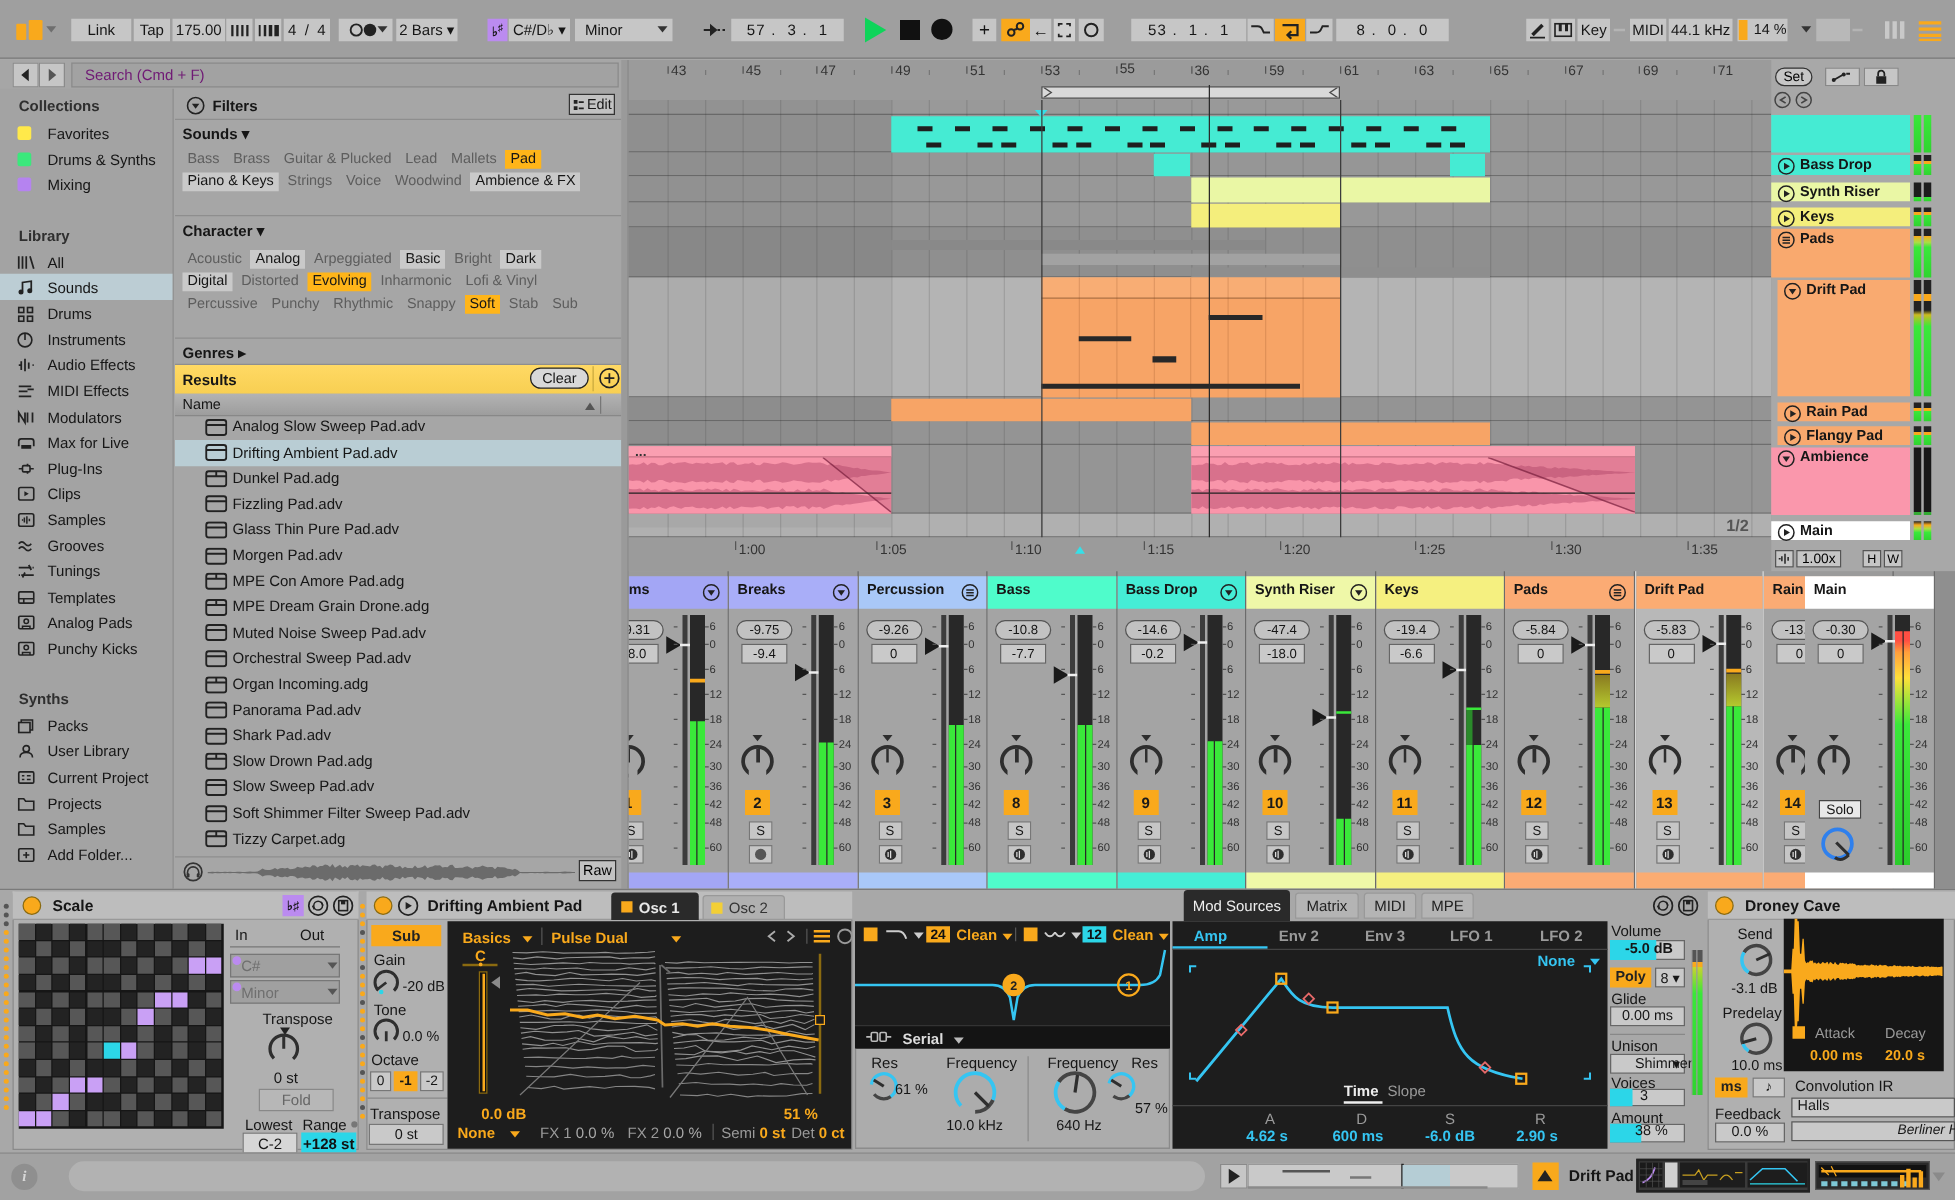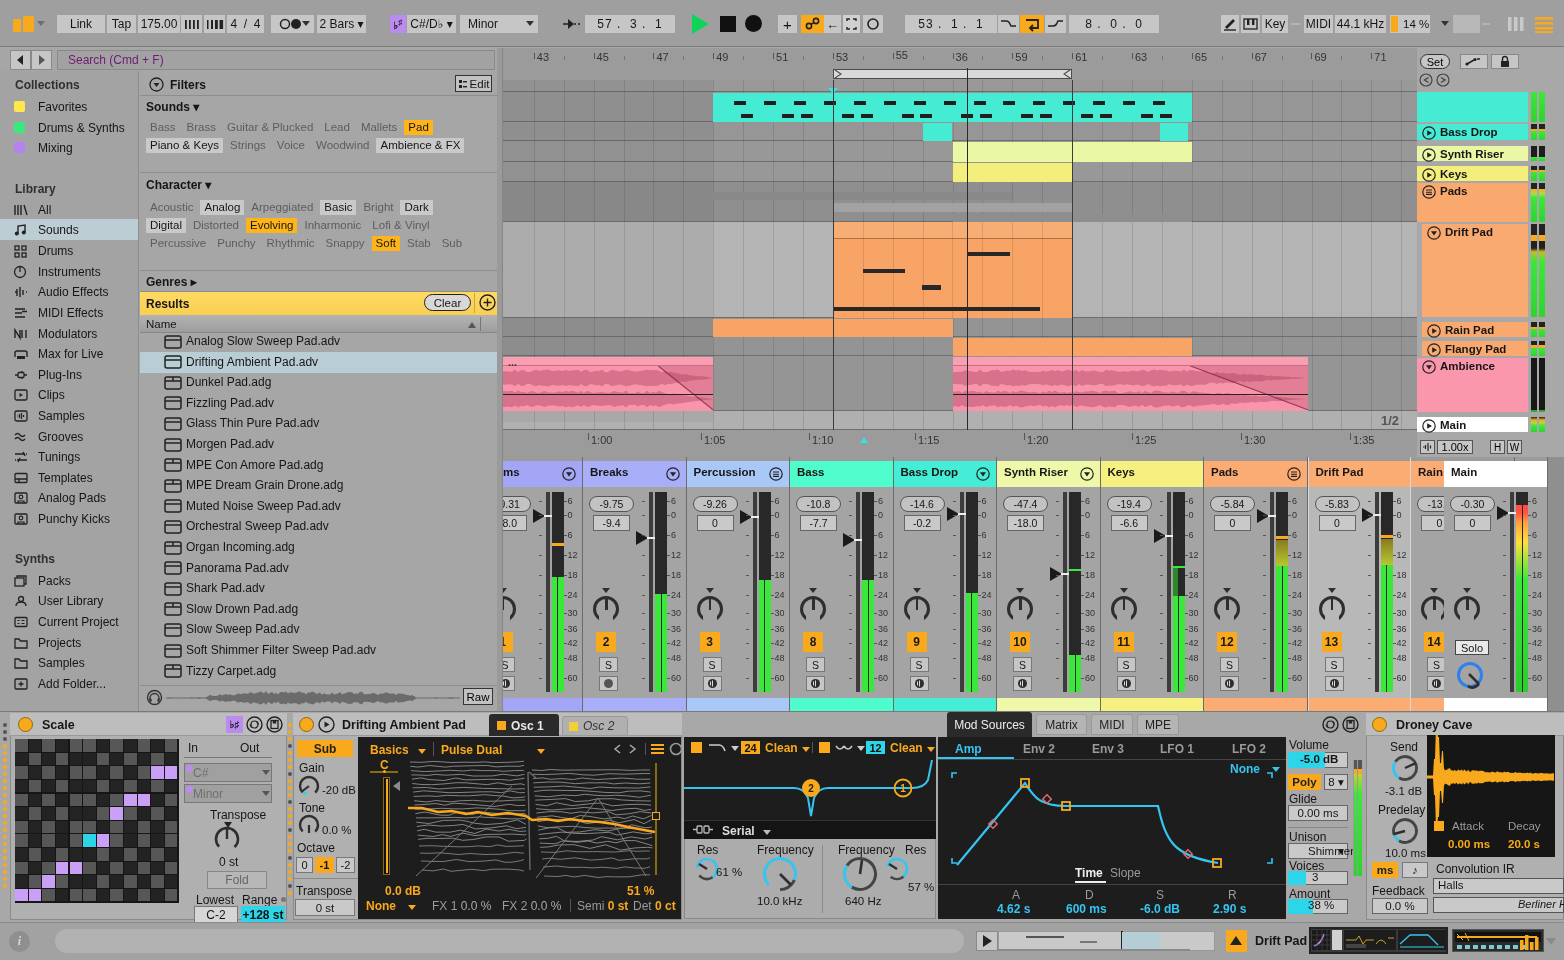--- a/index.html
+++ b/index.html
@@ -1678,21 +1678,21 @@
 <svg style="left:318px;top:716px" width="17" height="17">
       <circle cx="8.5" cy="8.5" r="7.5" fill="none" stroke="#222" stroke-width="1.4"></circle>
       <path d="M6.5 5.5 L11.5 8.5 L6.5 11.5 Z" fill="#222"></path>
     </svg>
 <div class="t" style="left:342px;top:718px;font-weight:bold;font-size:12.5px;">Drifting Ambient Pad</div>
 <div class="" style="left:489px;top:714px;width:70px;height:22px;background:#2a2a2a;border-radius:3px 3px 0 0;"></div>
 <div class="" style="left:497px;top:721px;width:9px;height:9px;background:#f9a91c;"></div>
 <div class="t" style="left:511px;top:719px;font-size:12px;color:#e8e8e8;font-weight:bold;">Osc 1</div>
 <div class="" style="left:562px;top:716px;width:66px;height:20px;background:#b0b0b0;border:1px solid #999;border-radius:3px 3px 0 0;"></div>
 <div class="" style="left:569px;top:722px;width:9px;height:9px;background:#f3cf36;"></div>
-<div class="t" style="left:583px;top:719px;font-size:12px;color:#333;font-style:italic;">Osc 2</div>
+<div class="t" style="left:583px;top:719px;font-size:12px;color:#333;">Osc 2</div>
 <div class="" style="left:297px;top:740px;width:56px;height:17px;background:#f9a91c;display:flex;align-items:center;justify-content:center;font-weight:bold;font-size:12px;color:#222;">Sub</div>
 <div class="t" style="left:299px;top:761px;font-size:12px;">Gain</div>
 <svg style="left:297px;top:774px" width="24" height="24">
       <circle cx="12" cy="12" r="9" fill="none" stroke="#2e2e2e" stroke-width="2.4" stroke-dasharray="42.4 14.1" stroke-dashoffset="-7" transform="rotate(90 12 12)"></circle>
       <path d="M12 12 L5.5 17" stroke="#2e2e2e" stroke-width="2.2"></path>
       <circle cx="8" cy="19.5" r="1.8" fill="#2cd6e8"></circle>
     </svg>
 <div class="t" style="left:322px;top:784px;font-size:11.5px;">-20 dB</div>
 <div class="t" style="left:299px;top:801px;font-size:12px;">Tone</div>
 <svg style="left:297px;top:813px" width="24" height="24">

